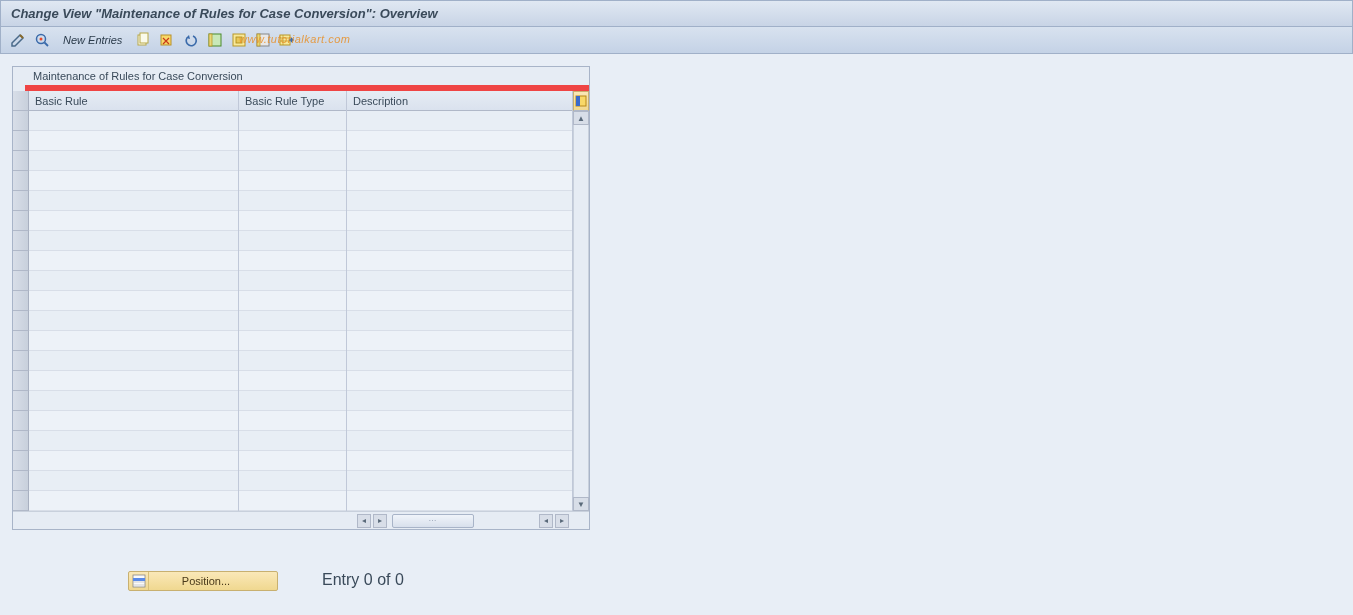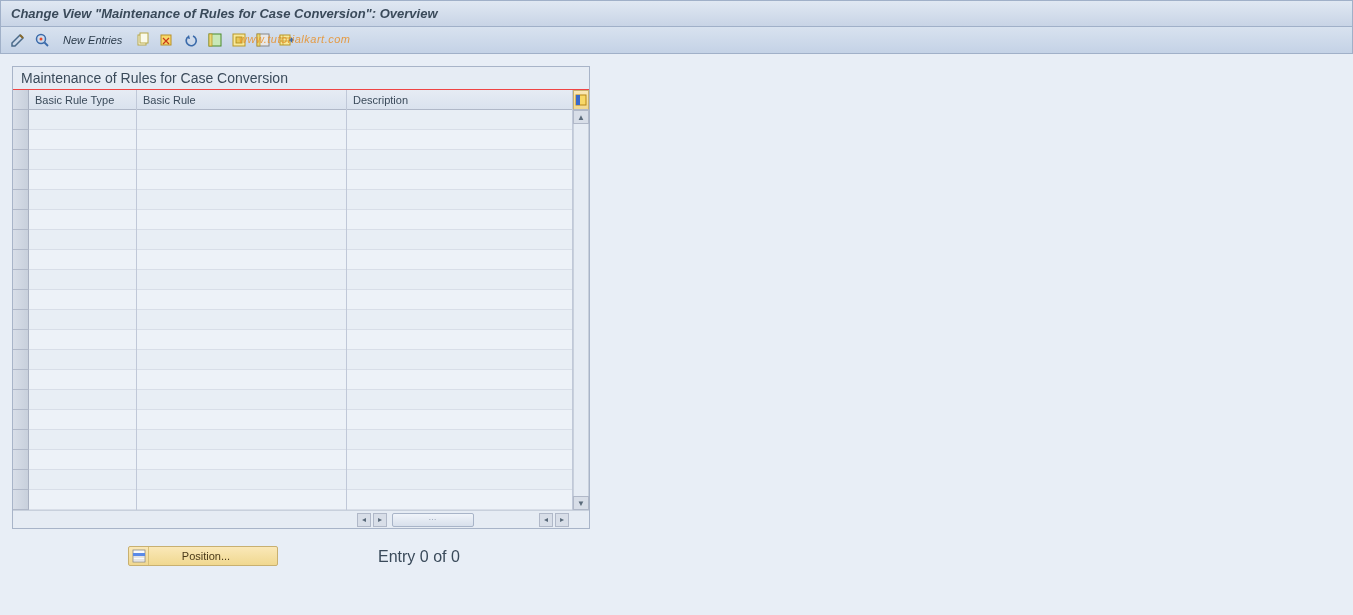--- a/index.html
+++ b/index.html
@@ -60,24 +60,25 @@
     .content-area {
       padding: 12px;
     }
     .table-panel {
       width: 578px;
       background: #e6ecf4;
       border: 1px solid #a8b4c8;
     }
     .table-title {
       padding: 3px 8px;
-      font-size: 14px;
+      font-size: 11px;
       color: #3a4a5a;
       background: #e6ecf4;
-      border-bottom: 1px solid #ef4444;
+      border-bottom: 6px solid #ef4444;
+      margin-left: 12px;
     }
     .table-grid {
       display: flex;
     }
     .row-selectors {
       width: 16px;
     }
     .row-selector {
       height: 20px;
       background: linear-gradient(to right, #d8dee8, #c8d0dc);
@@ -177,24 +178,24 @@
       display:flex;
       align-items:center;
       justify-content:center;
       color:#9aa6b8;
       font-size:8px;
       letter-spacing:1px;
     }
     .bottom-bar {
       position: absolute;
       left: 128px;
-      top: 546px;
-      display: flex;
-      align-items: flex-end;
-      gap: 100px;
+      top: 571px;
+      display: flex;
+      align-items: flex-start;
+      gap: 44px;
     }
     .position-btn {
       width: 150px;
       height: 20px;
       background: linear-gradient(to bottom, #fae8b8, #f0d890);
       border: 1px solid #c8b070;
       border-radius: 2px;
       display: flex;
       align-items: center;
       cursor: pointer;
@@ -308,48 +309,48 @@
           <div class="row-selector"></div>
           <div class="row-selector"></div>
           <div class="row-selector"></div>
           <div class="row-selector"></div>
           <div class="row-selector"></div>
           <div class="row-selector"></div>
           <div class="row-selector"></div>
           <div class="row-selector"></div>
         </div>
       <div class="columns-area">
+        <div class="col col-2">
+          <div class="col-header">
+            <span>Basic Rule</span>
+          </div>
+        <div class="col-cell"></div>
+            <div class="col-cell"></div>
+            <div class="col-cell"></div>
+            <div class="col-cell"></div>
+            <div class="col-cell"></div>
+            <div class="col-cell"></div>
+            <div class="col-cell"></div>
+            <div class="col-cell"></div>
+            <div class="col-cell"></div>
+            <div class="col-cell"></div>
+            <div class="col-cell"></div>
+            <div class="col-cell"></div>
+            <div class="col-cell"></div>
+            <div class="col-cell"></div>
+            <div class="col-cell"></div>
+            <div class="col-cell"></div>
+            <div class="col-cell"></div>
+            <div class="col-cell"></div>
+            <div class="col-cell"></div>
+            <div class="col-cell"></div>
+          </div>
         <div class="col col-1">
           <div class="col-header">
             <span>Basic Rule Type</span>
-          </div>
-        <div class="col-cell"></div>
-            <div class="col-cell"></div>
-            <div class="col-cell"></div>
-            <div class="col-cell"></div>
-            <div class="col-cell"></div>
-            <div class="col-cell"></div>
-            <div class="col-cell"></div>
-            <div class="col-cell"></div>
-            <div class="col-cell"></div>
-            <div class="col-cell"></div>
-            <div class="col-cell"></div>
-            <div class="col-cell"></div>
-            <div class="col-cell"></div>
-            <div class="col-cell"></div>
-            <div class="col-cell"></div>
-            <div class="col-cell"></div>
-            <div class="col-cell"></div>
-            <div class="col-cell"></div>
-            <div class="col-cell"></div>
-            <div class="col-cell"></div>
-          </div>
-        <div class="col col-2">
-          <div class="col-header">
-            <span>Basic Rule</span>
           </div>
         <div class="col-cell"></div>
             <div class="col-cell"></div>
             <div class="col-cell"></div>
             <div class="col-cell"></div>
             <div class="col-cell"></div>
             <div class="col-cell"></div>
             <div class="col-cell"></div>
             <div class="col-cell"></div>
             <div class="col-cell"></div>

